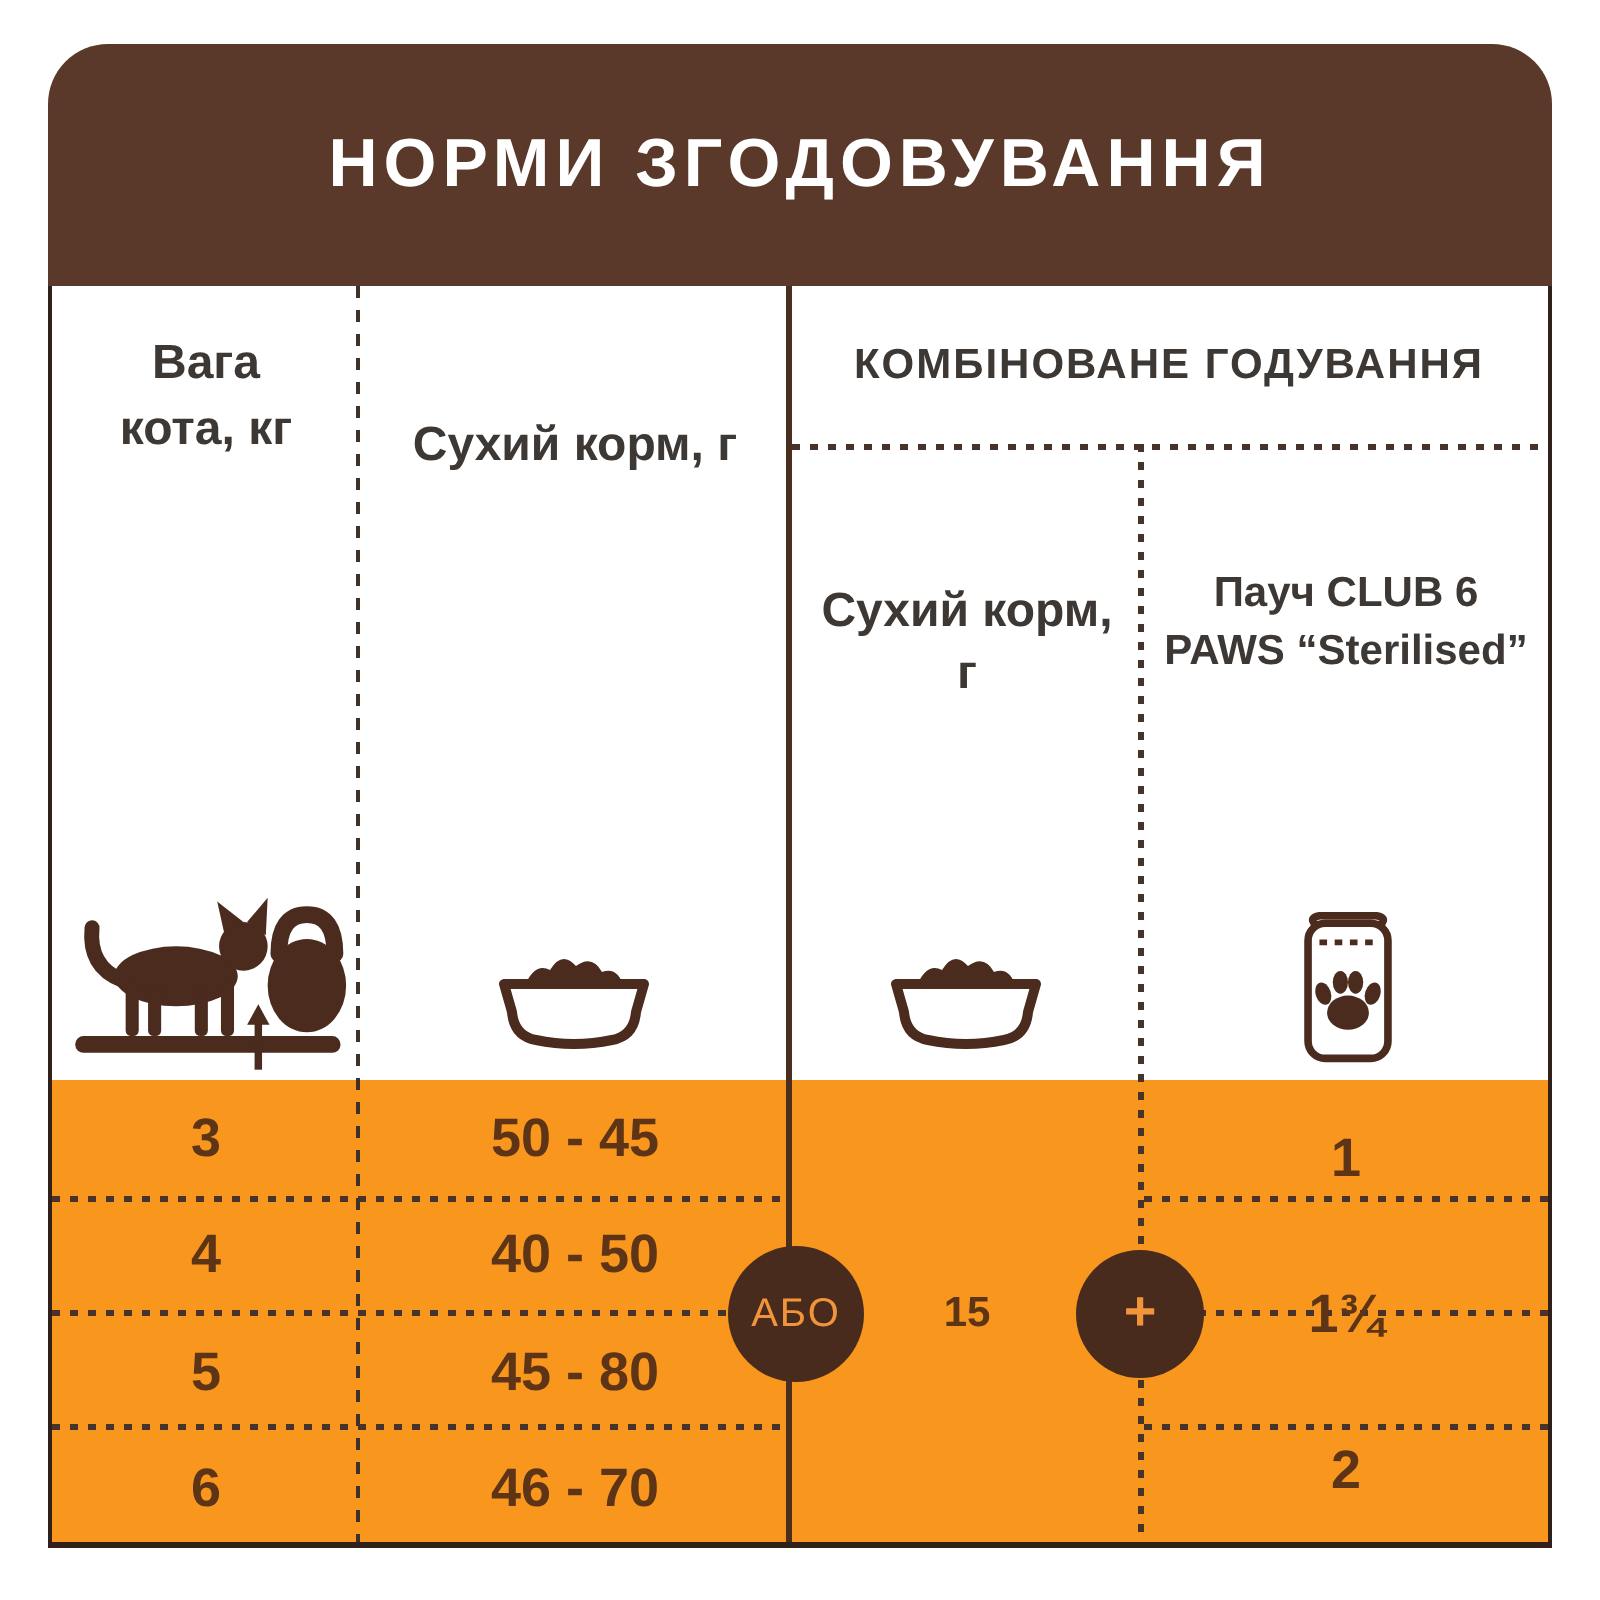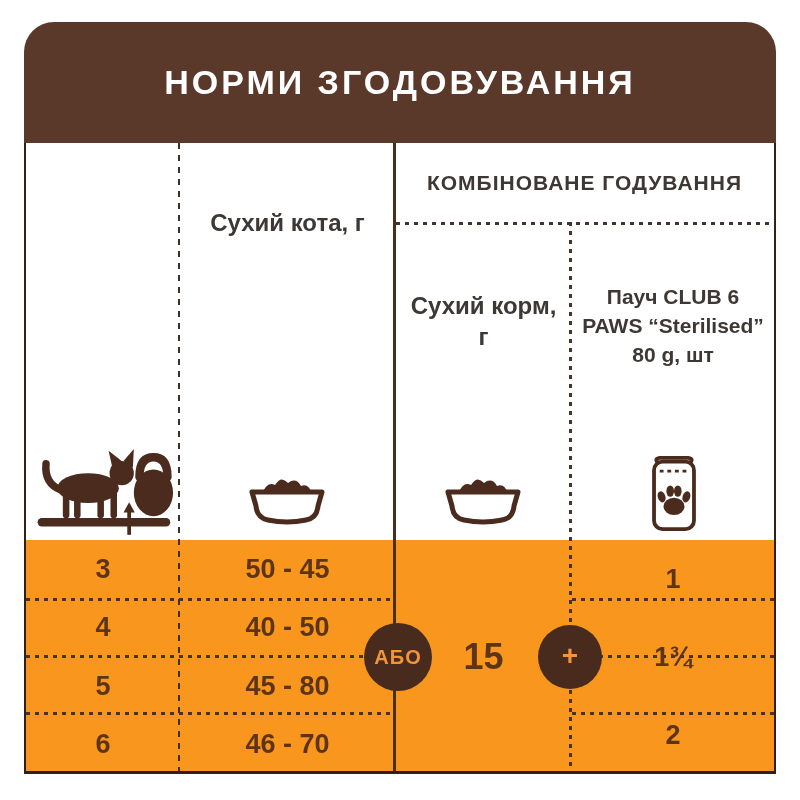--- a/index.html
+++ b/index.html
@@ -50,26 +50,26 @@
   .icon svg{width:100%;height:100%;display:block;}
 
   .valcol{position:absolute;top:397px;height:234px;display:flex;flex-direction:column;}
   .valcol>div{flex:1;display:flex;align-items:center;justify-content:center;
     font-size:27px;font-weight:700;color:var(--c-rowtext);}
   .vc-weight{left:0;width:154px;}
   .vc-dry{left:154px;width:215px;}
   .vc-pouch{left:546px;right:0;}
   .val-15{position:absolute;left:369px;width:177px;top:397px;height:234px;
     display:flex;align-items:center;justify-content:center;
-    font-size:36px;font-weight:700;color:var(--c-rowtext);}
+    font-size:21px;font-weight:700;color:var(--c-rowtext);}
 
   .circle{position:absolute;border-radius:50%;background:var(--c-dark);
     display:flex;align-items:center;justify-content:center;color:var(--c-accent);}
   .circle-or{left:338px;top:480px;width:68px;height:68px;
-    font-size:20px;font-weight:700;letter-spacing:1px;}
+    font-size:20px;font-weight:400;letter-spacing:1px;}
   .circle-plus{left:512px;top:482px;width:64px;height:64px;font-size:28px;font-weight:700;}
   .circle-plus span{margin-top:-3px;}
 </style>
 </head>
 <body>
 
 <div class="page">
 
   <div class="banner">
     <div class="banner-title">НОРМИ ЗГОДОВУВАННЯ</div>
@@ -84,31 +84,32 @@
     <div class="hline-dot hl-combined"></div>
     <div class="hline-dot rowsep-l rs1"></div>
     <div class="hline-dot rowsep-l rs2"></div>
     <div class="hline-dot rowsep-l rs3"></div>
     <div class="hline-dot rowsep-r rs1"></div>
     <div class="hline-dot rowsep-r rs2"></div>
     <div class="hline-dot rowsep-r rs3"></div>
     <div class="vline-solid"></div>
 
     <div class="hcell h-weight">
+      <div>Вага</div>
+      <div>кота, кг</div>
     </div>
-    <div class="hcell h-dry">Сухий кота, г</div>
+    <div class="hcell h-dry">Сухий корм, г</div>
     <div class="hcell h-combined-dry">
       <div>Сухий корм,</div>
       <div>г</div>
     </div>
     <div class="hcell h-combined">КОМБІНОВАНЕ ГОДУВАННЯ</div>
     <div class="hcell h-pouch">
       <div>Пауч CLUB 6</div>
       <div>PAWS “Sterilised”</div>
-      <div>80 g, шт</div>
     </div>
 
     <div class="icon ic-cat">
       <svg viewBox="0 0 152 100" fill="currentColor">
         <path d="M31 50 Q13 43 15 22" fill="none" stroke="currentColor" stroke-width="8" stroke-linecap="round"></path>
         <ellipse cx="60" cy="48" rx="33" ry="16"></ellipse>
         <rect x="33" y="50" width="7" height="30" rx="3"></rect>
         <rect x="45" y="52" width="7" height="28" rx="3"></rect>
         <rect x="70" y="52" width="7" height="28" rx="3"></rect>
         <rect x="84" y="50" width="7" height="30" rx="3"></rect>

